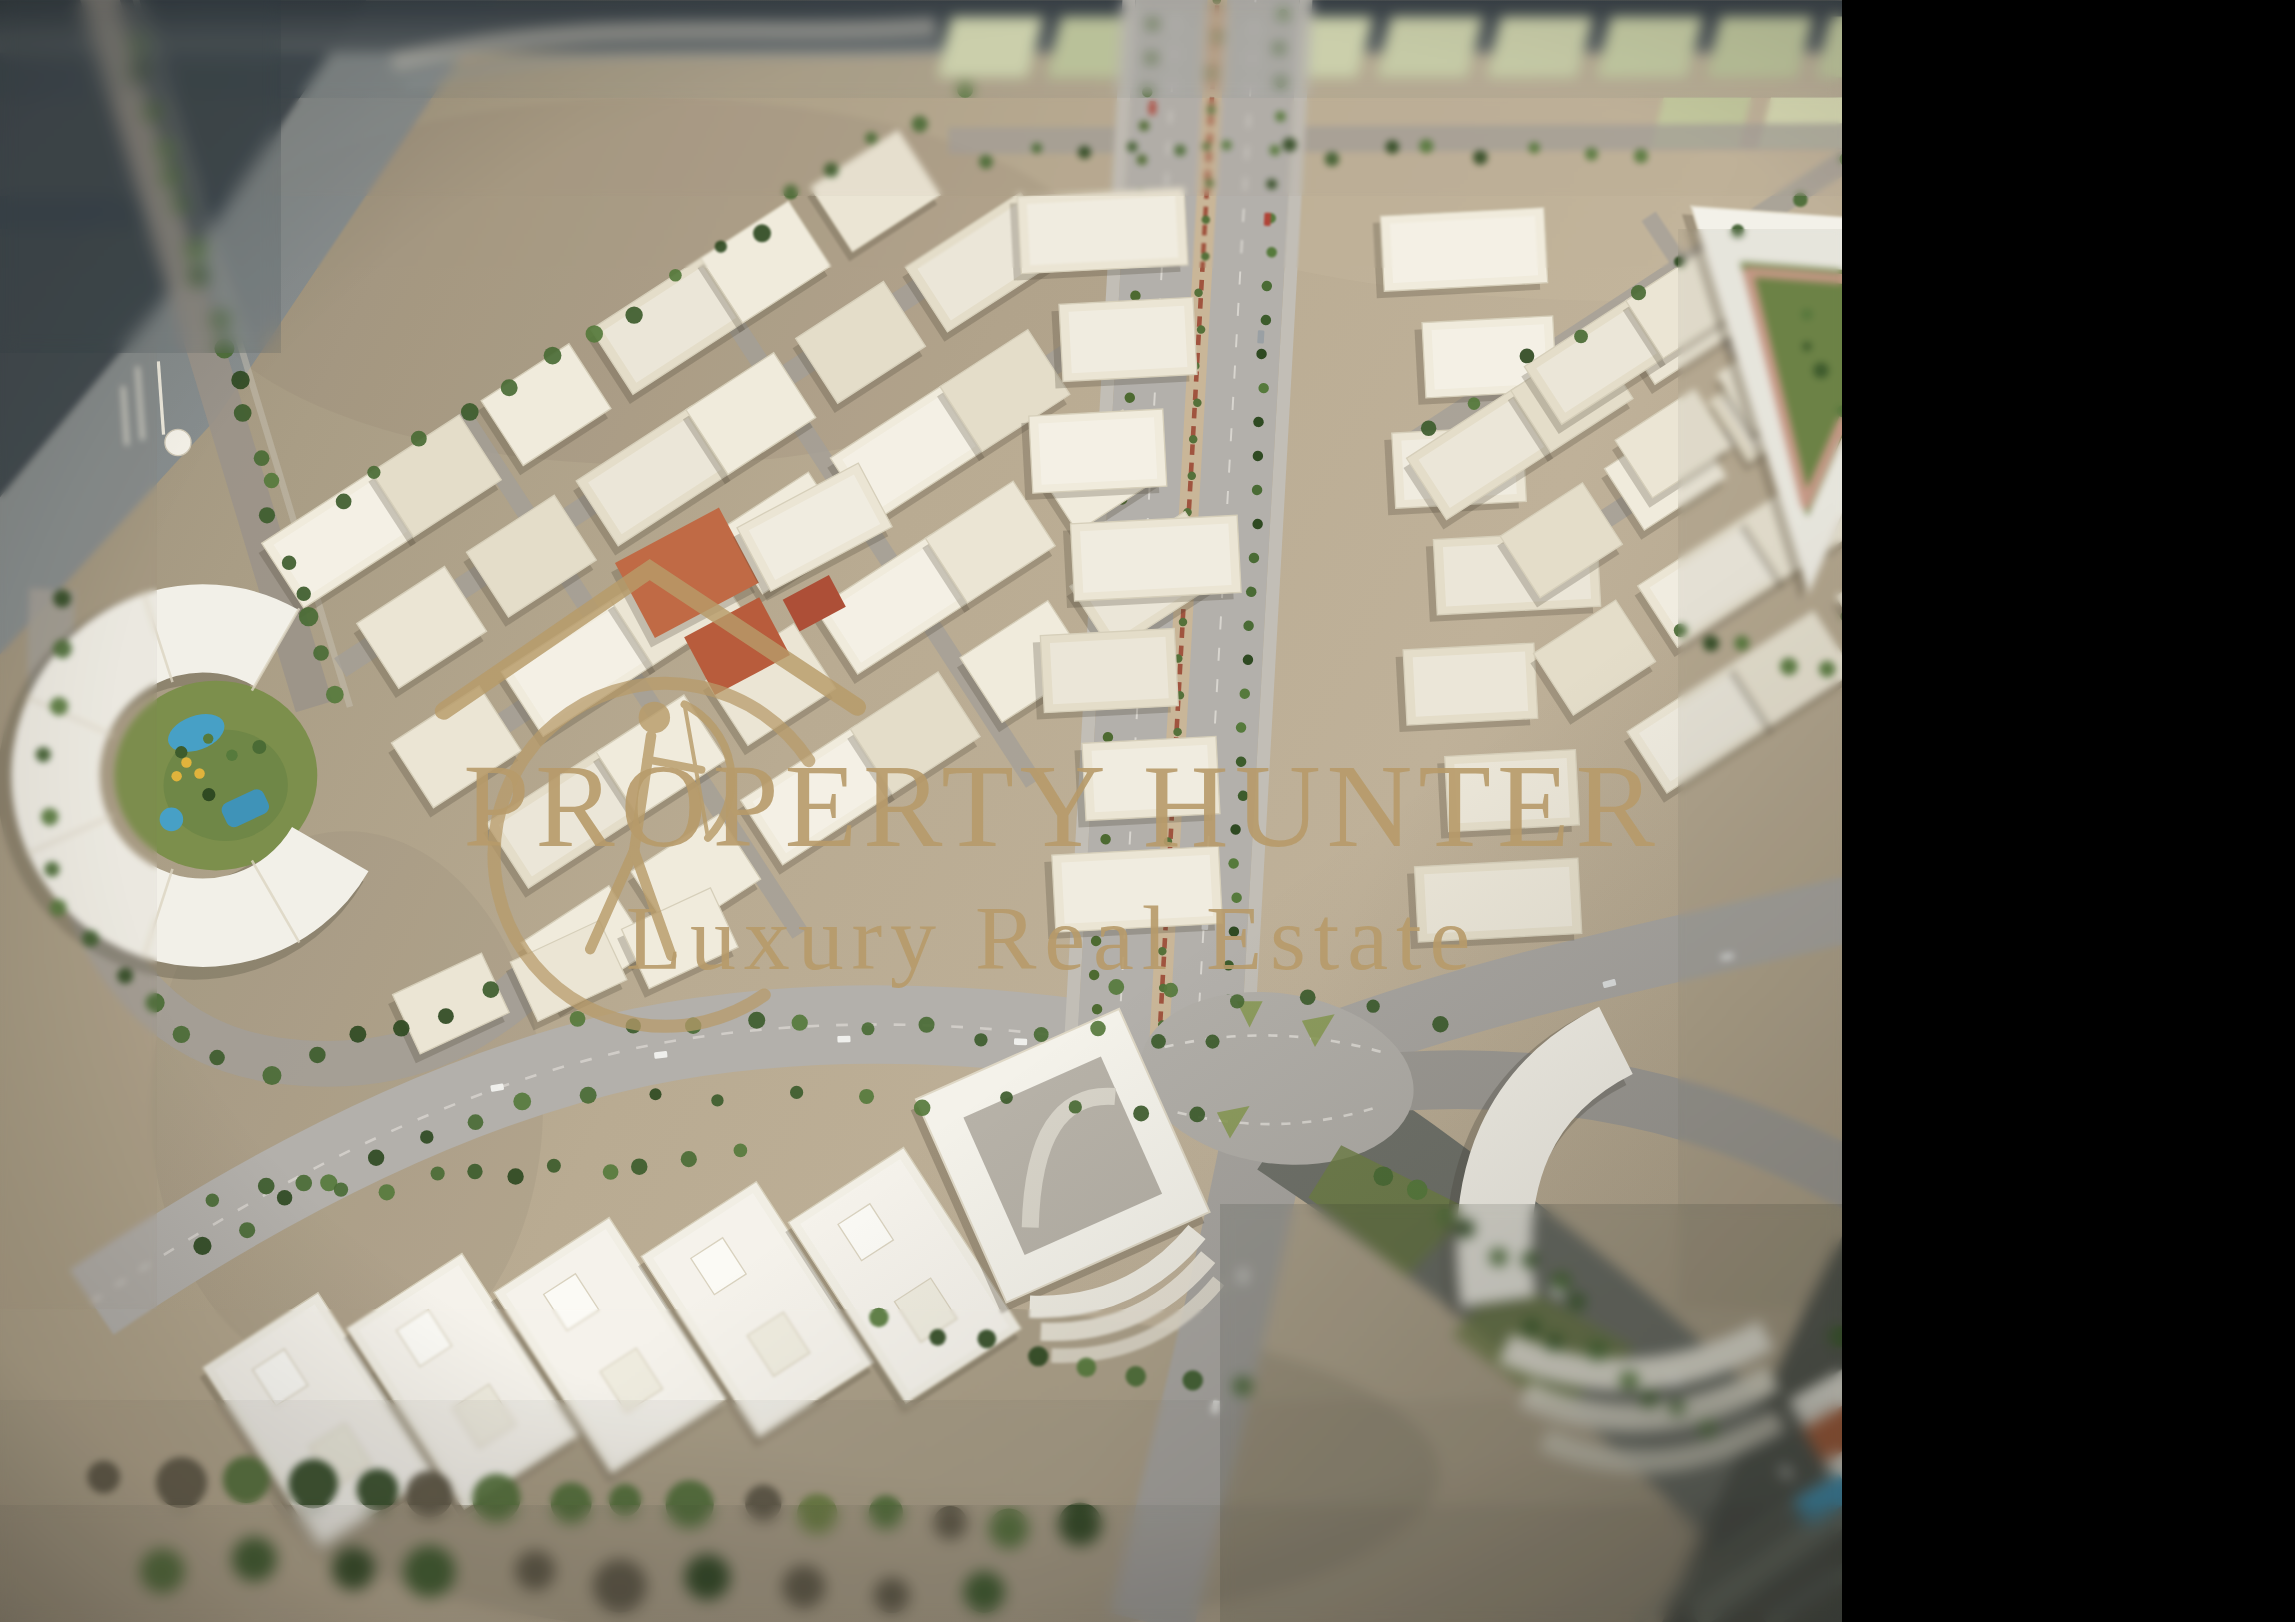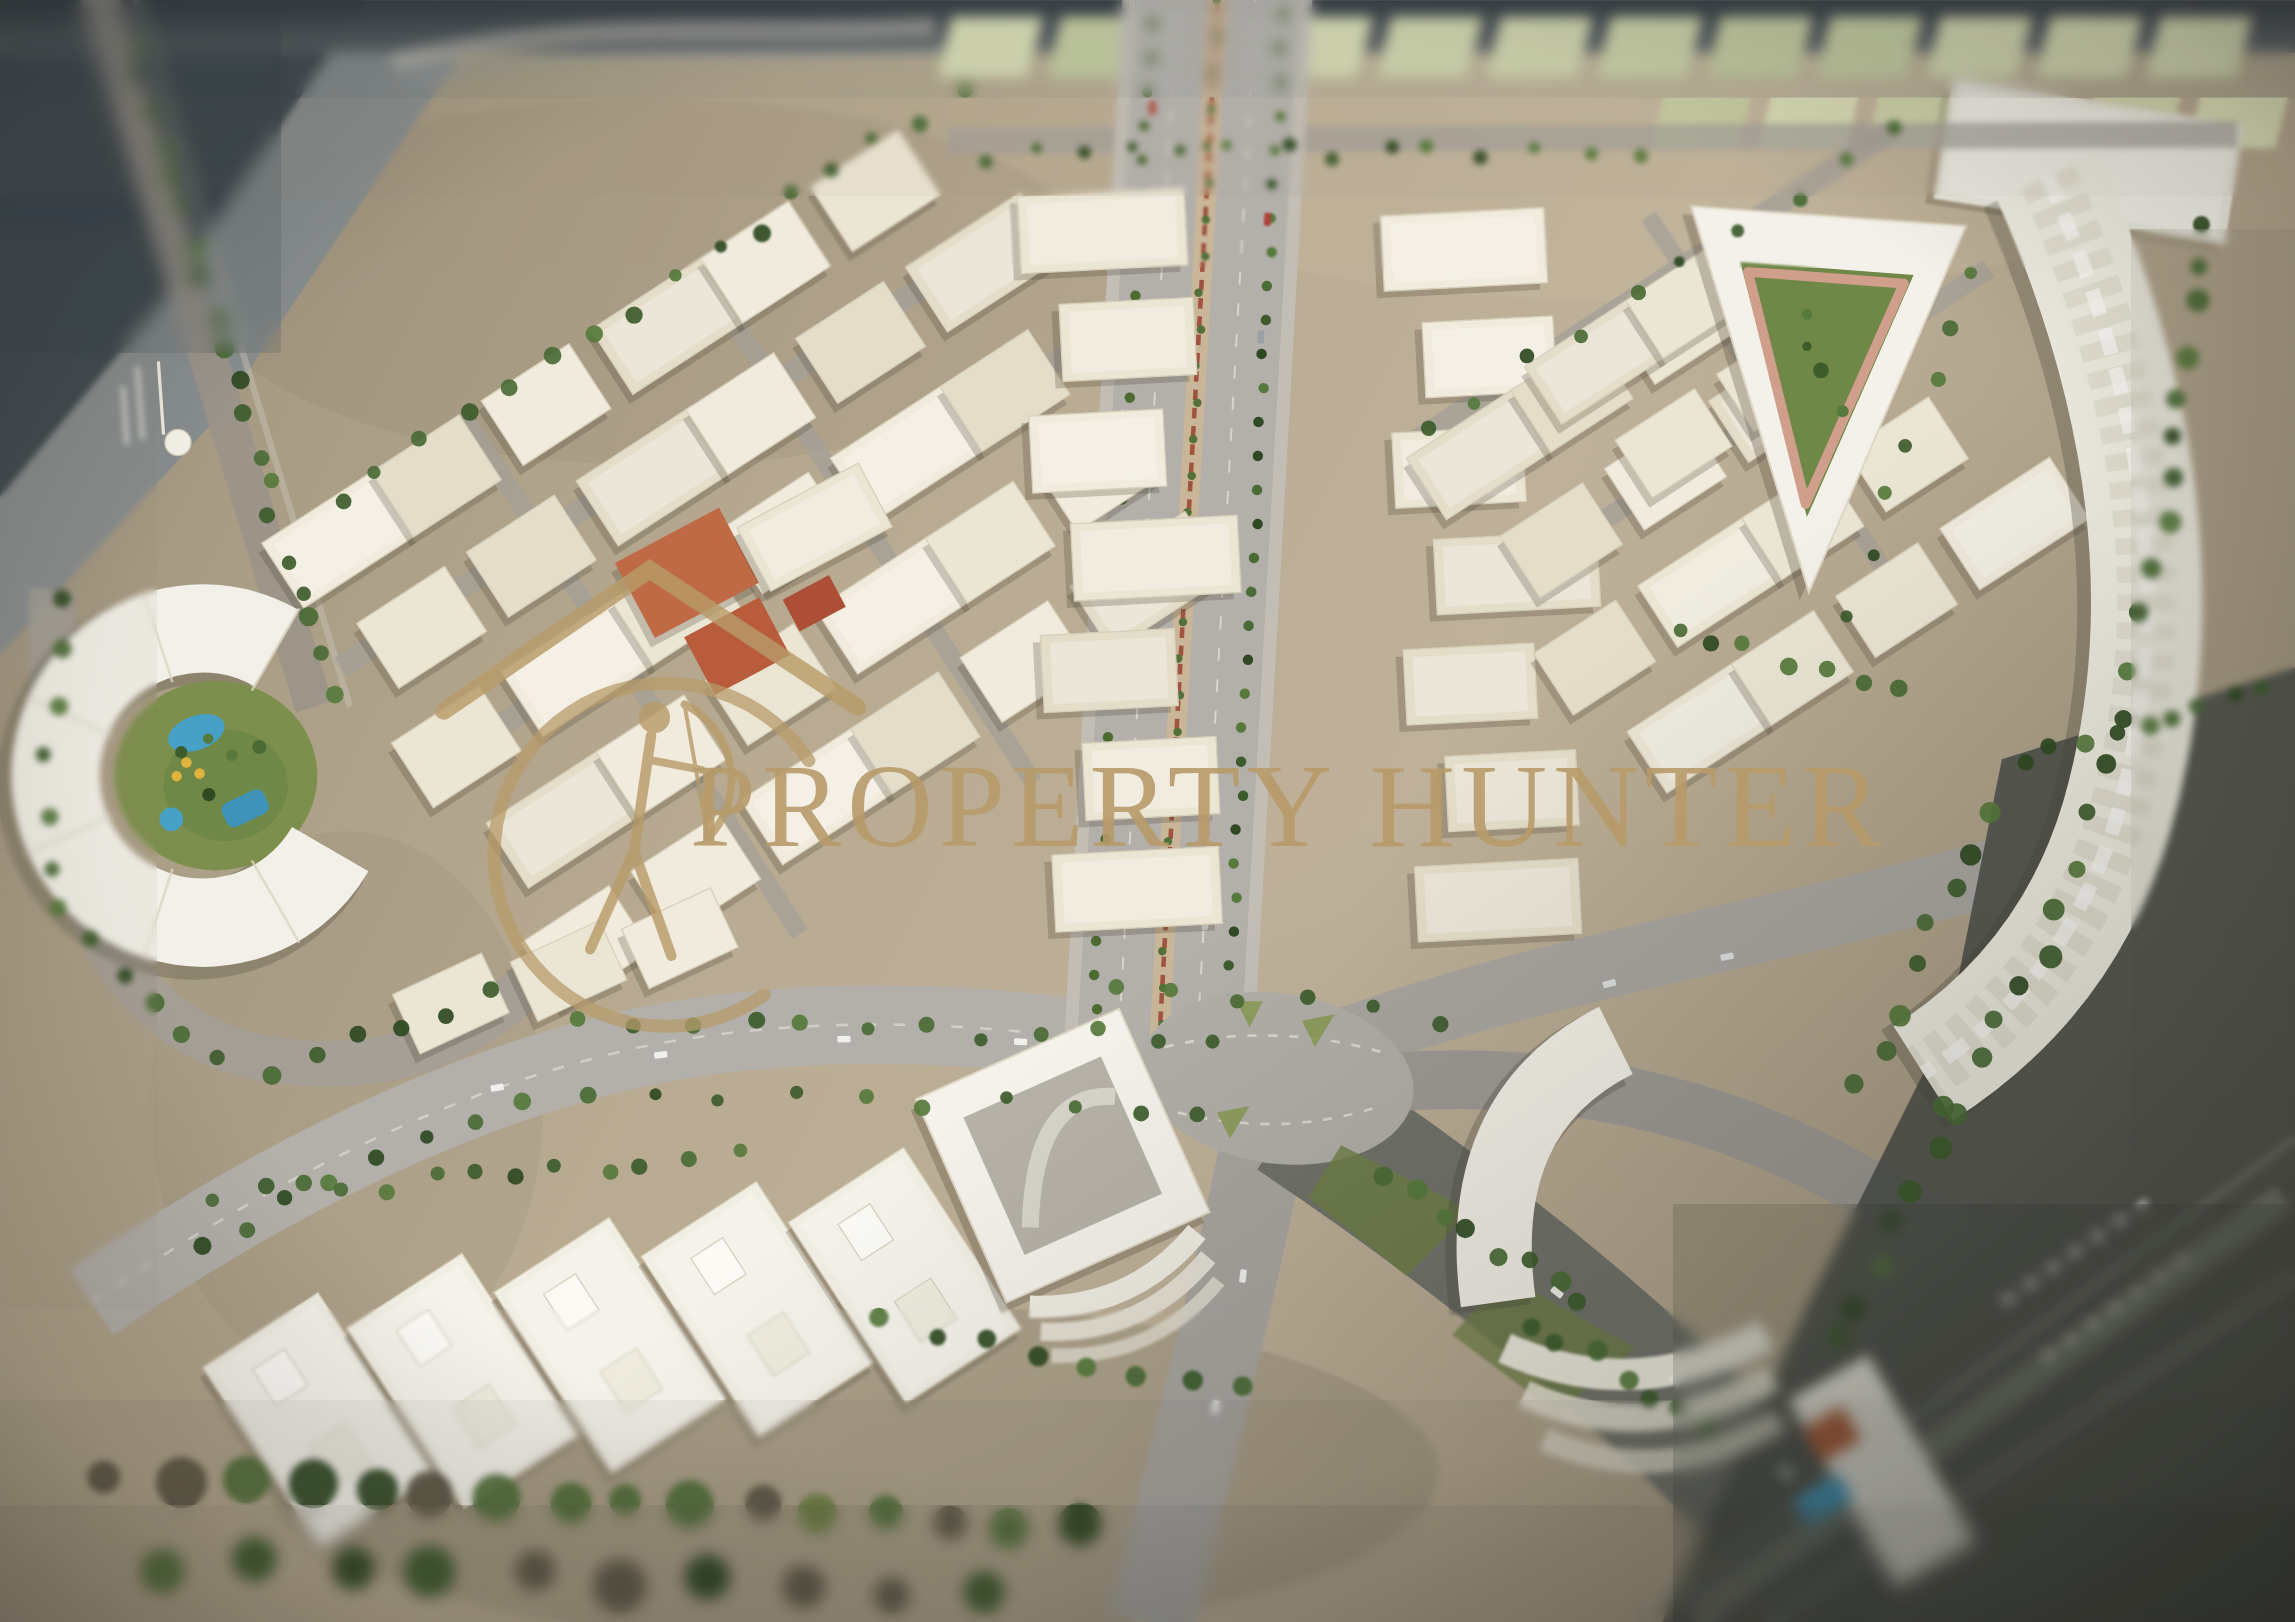--- a/index.html
+++ b/index.html
@@ -1,16 +1,16 @@
 <!DOCTYPE html>
 <html style="font-size:10.5px"><head>
 <meta charset="utf-8">
 <style>
   html,body{margin:0;padding:0;background:#000;overflow:hidden;}
-  #stage{position:relative;width:2295px;height:1623px;overflow:hidden;background:#b3a58d;
+  #stage{position:relative;width:1842px;height:1623px;overflow:hidden;background:#b3a58d;
          font-family:"Liberation Sans",sans-serif;}
   #scene-svg{position:absolute;left:0;top:0;width:2295px;height:1623px;display:block;}
   .blur{position:absolute;pointer-events:none;}
   .b-top1{left:0;top:0;width:2295px;height:98px;backdrop-filter:blur(6.5px);-webkit-backdrop-filter:blur(6.5px);background:rgba(90,95,100,.10);}
   .b-top2{left:0;top:98px;width:2295px;height:98px;backdrop-filter:blur(3.3px);-webkit-backdrop-filter:blur(3.3px);background:rgba(150,140,120,.06);}
   .b-top3{left:0;top:196px;width:2295px;height:72px;backdrop-filter:blur(1.3px);-webkit-backdrop-filter:blur(1.3px);}
   .b-bot1{left:0;top:1309px;width:2295px;height:92px;backdrop-filter:blur(1.6px);-webkit-backdrop-filter:blur(1.6px);}
   .b-bot2{left:0;top:1400px;width:2295px;height:105px;backdrop-filter:blur(3.9px);-webkit-backdrop-filter:blur(3.9px);background:rgba(60,60,50,.05);}
   .b-bot3{left:0;top:1505px;width:2295px;height:118px;backdrop-filter:blur(7.2px);-webkit-backdrop-filter:blur(7.2px);background:rgba(40,42,36,.10);}
   .b-left{left:0;top:229px;width:157px;height:1080px;backdrop-filter:blur(3.3px);-webkit-backdrop-filter:blur(3.3px);background:rgba(130,122,104,.06);}
@@ -792,15 +792,16 @@
         <circle cx="352" cy="268" r="24" fill="currentColor" stroke="none"></circle>
         <path d="M 347,296 L 321,472" stroke-width="16"></path>
         <path d="M 398,248 A 128 128 0 0 1 434,452" stroke-width="12"></path>
         <path d="M 398,248 L 434,452" stroke-width="6"></path>
         <path d="M 340,332 L 424,348" stroke-width="12"></path>
         <path d="M 321,472 L 254,622" stroke-width="16"></path>
         <path d="M 321,472 L 378,632" stroke-width="16"></path>
       </g>
     </svg>
     <div class="wm-title">PROPERTY HUNTER</div>
+    <div class="wm-sub">Luxury Real Estate</div>
   </div>
 </div>
 
 
 </body></html>

